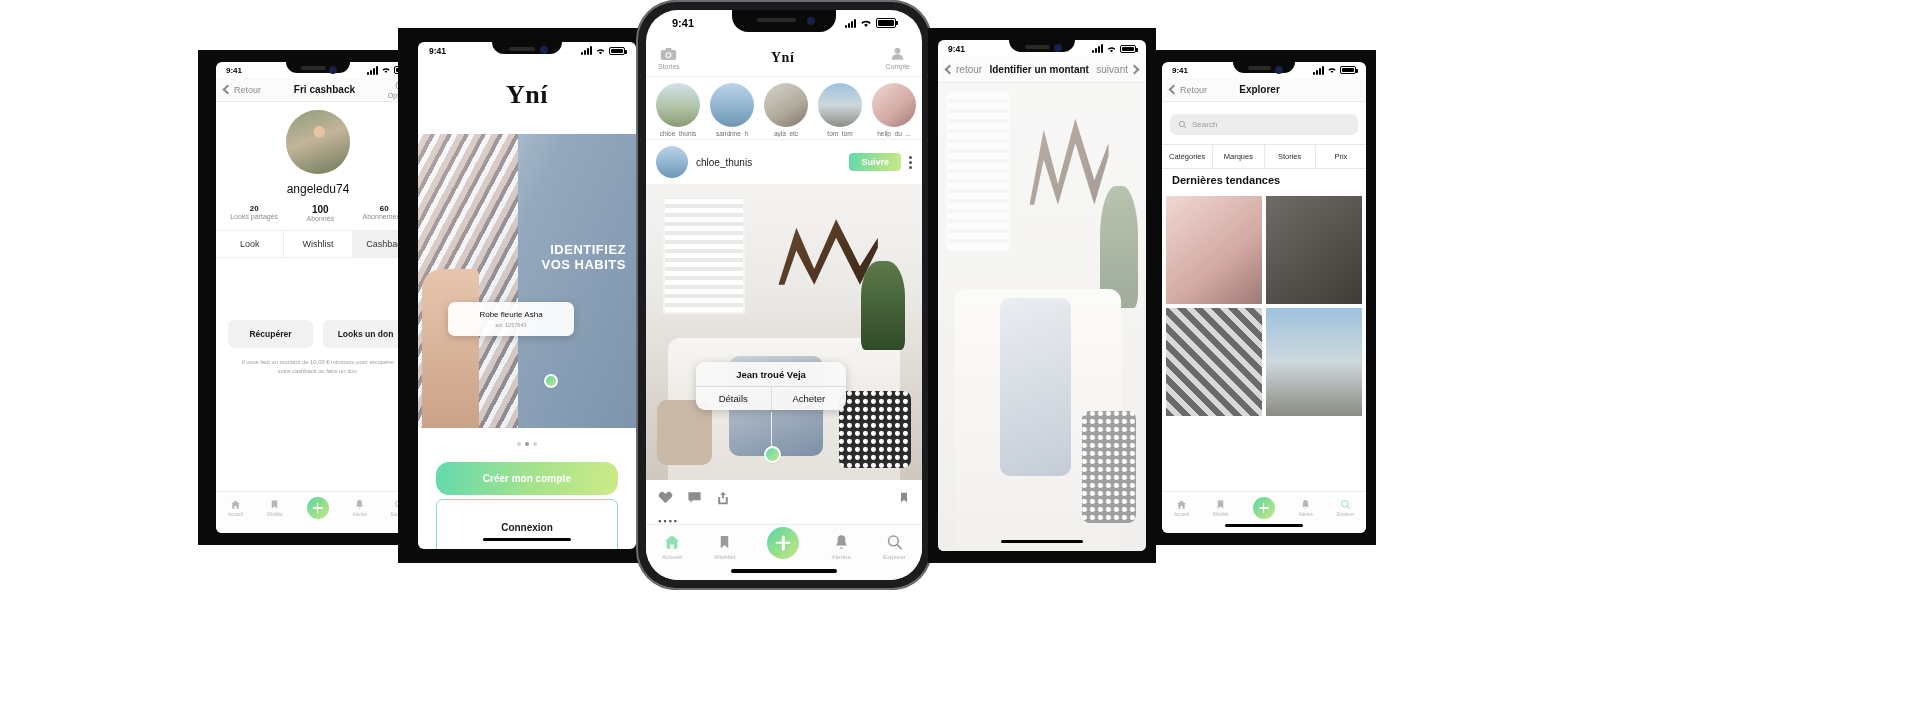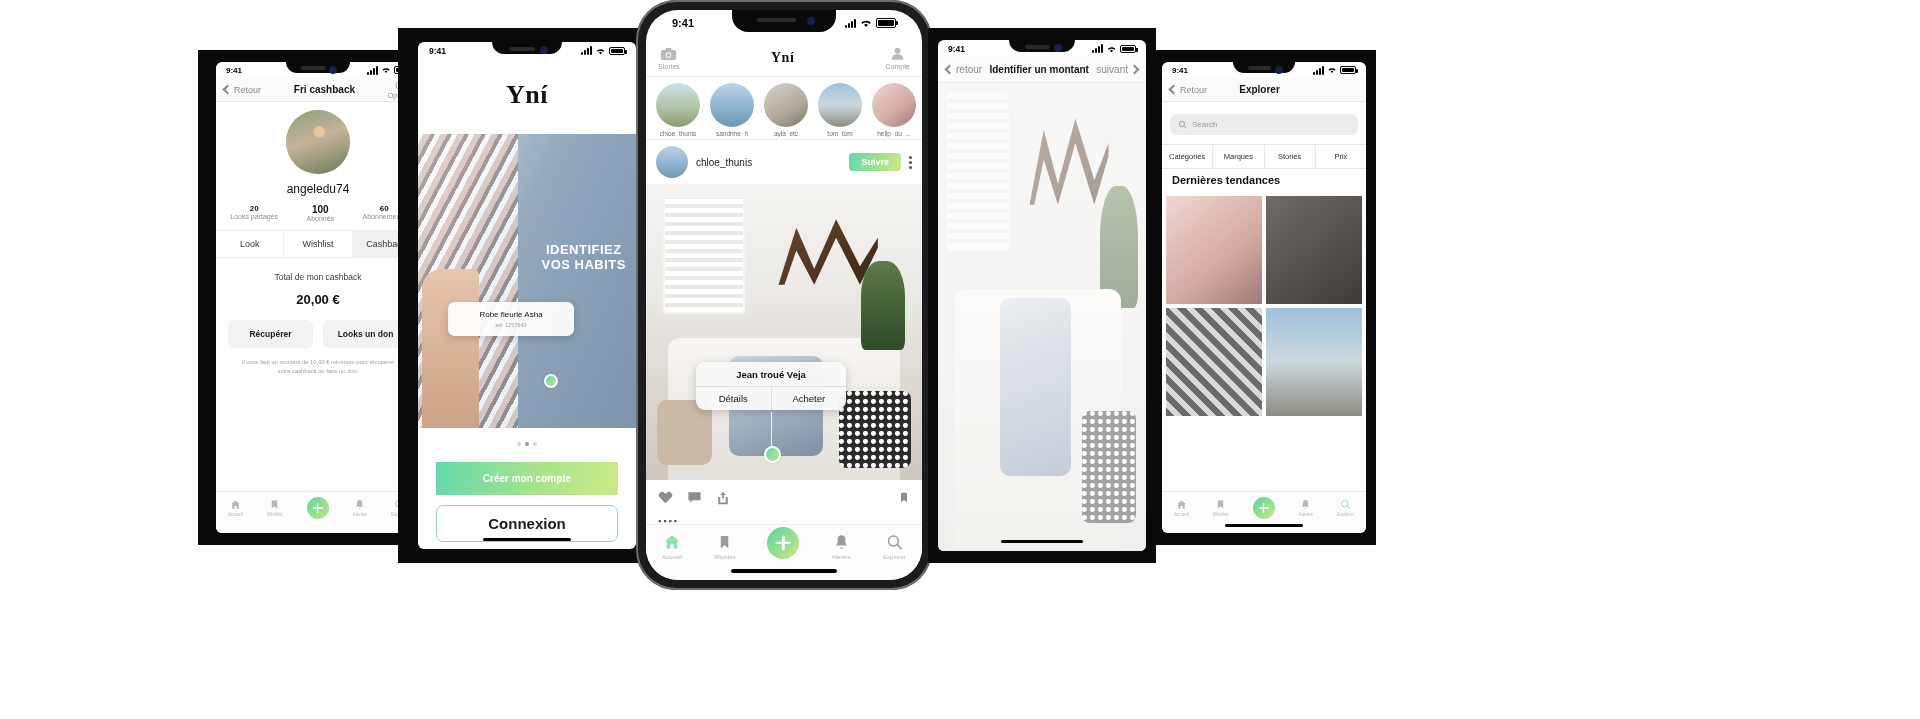--- a/index.html
+++ b/index.html
@@ -91,21 +91,21 @@
   .tagcard { position:absolute; background:rgba(255,255,255,.93); border-radius:7px;
      box-shadow:0 2px 8px rgba(0,0,0,.18); text-align:center; }
   .tagcard .t1 { color:#111; font-weight:400; }
   .tagcard .t2 { color:#9a9a9a; }
   .dotmark { position:absolute; border-radius:50%;
      background: linear-gradient(135deg,#5fd8ab,#bfe68d); border:2px solid #fff;
      box-shadow:0 0 0 1px rgba(0,0,0,.06); }
   .dots { display:flex; gap:4px; justify-content:center; }
   .dots i { width:4px; height:4px; border-radius:50%; background:#d6d6d6; display:block; }
   .dots i.on { background:#9a9a9a; }
-  .btn-fill { border-radius:1px; text-align:center; color:#fff; font-weight:700;
+  .btn-fill { border-radius:13px; text-align:center; color:#fff; font-weight:700;
      background: linear-gradient(100deg,#63d9ae 0%, #a7e38b 55%, #cdea87 100%); }
   .btn-out { border-radius:7px; text-align:center; color:#1a1a1a; font-weight:700;
      border:1.6px solid #8fdcae; background:#fff; }
 
   
   #p3 { left:636px; top:0px; width:296px; height:590px; border-radius:40px;
         background:#1c1c1e; box-shadow:0 0 0 2px #6d6d70 inset; }
   #p3 .screen { left:10px; top:10px; width:276px; height:570px; border-radius:32px; }
   #p3 .statusbar { height:26px; padding:0 26px; font-size:11px; }
   #p3 .notch { width:104px; height:22px; border-bottom-left-radius:16px; border-bottom-right-radius:16px; }
@@ -242,24 +242,20 @@
           </div>
         </div>
       </div>
 
       <div class="segtabs" style="position:absolute;top:168px;left:0;right:0;font-size:9px;">
         <div class="segtab" style="padding:8px 0;">Look</div>
         <div class="segtab" style="padding:8px 0;">Wishlist</div>
         <div class="segtab active" style="padding:8px 0;">Cashback</div>
       </div>
 
-      <div style="position:absolute;top:210px;left:0;right:0;text-align:center;">
-        <div style="font-size:8.5px;color:#3a3a3a;">Total de mon cashback</div>
-        <div style="font-size:13px;font-weight:700;color:#111;margin-top:10px;">20,00  €</div>
-      </div>
 
       <div style="position:absolute;top:258px;left:12px;right:12px;display:flex;gap:10px;">
         <div class="pillbtn" style="flex:1;padding:9px 0;font-size:8.5px;">Récupérer</div>
         <div class="pillbtn" style="flex:1;padding:9px 0;font-size:8.5px;">Looks un don</div>
       </div>
 
       <div style="position:absolute;top:296px;left:10px;right:10px;text-align:center;font-size:5.8px;color:#9d9d9d;line-height:1.55;">
         <div>Il vous faut un montant de 10,00 € minimum pour récupérer</div>
         <div>votre cashback ou faire un don.</div>
       </div>
@@ -327,40 +323,40 @@
       <div style="position:absolute;top:38px;left:0;right:0;text-align:center;">
         <span class="brand" style="font-size:26px;font-family:'Liberation Serif',serif;">Yní</span>
       </div>
 
       <div class="hero" style="top:92px;height:294px;">
         <div class="ph" style="background:linear-gradient(115deg,#cfd8e2 0%,#93a8bd 42%,#7d94ac 100%);"></div>
         <div style="position:absolute;left:0;top:0;bottom:0;width:46%;background:
             repeating-linear-gradient(118deg, rgba(255,255,255,.85) 0 5px, rgba(224,206,198,.85) 5px 11px, rgba(150,120,110,.55) 11px 15px);
             "></div>
         <div style="position:absolute;left:2%;top:46%;width:26%;height:54%;background:linear-gradient(180deg,#e7c6ad,#caa287);border-radius:20px 6px 0 0;"></div>
-        <div class="hero-txt" style="right:10px;top:108px;font-size:13px;text-align:center;">
+        <div class="hero-txt" style="right:10px;top:108px;font-size:13px;text-align:right;">
           <div>IDENTIFIEZ</div>
           <div>VOS HABITS</div>
         </div>
         <div class="tagcard" style="left:30px;top:168px;width:126px;padding:8px 6px;">
           <div class="t1" style="font-size:8px;">Robe fleurie Asha</div>
           <div class="t2" style="font-size:5.6px;margin-top:3px;">art. 1257643</div>
         </div>
         <div class="dotmark" style="left:126px;top:240px;width:14px;height:14px;"></div>
       </div>
 
       <div class="dots" style="position:absolute;top:400px;left:0;right:0;">
         <i></i>
         <i class="on"></i>
         <i></i>
       </div>
 
       <div style="position:absolute;top:420px;left:18px;right:18px;">
         <div class="btn-fill" style="padding:11px 0;font-size:10px;">Créer mon compte</div>
-        <div class="btn-out" style="padding:9px 0;font-size:15px;margin-top:10px;">Connexion</div>
+        <div class="btn-out" style="padding:22px 0;font-size:10px;margin-top:4px;">Connexion</div>
       </div>
 
       <div class="homebar" style="bottom:8px;width:88px;height:3px;"></div>
     </div>
   </div>
 
   <div class="phone" id="p3">
 
     <div class="screen">
 

